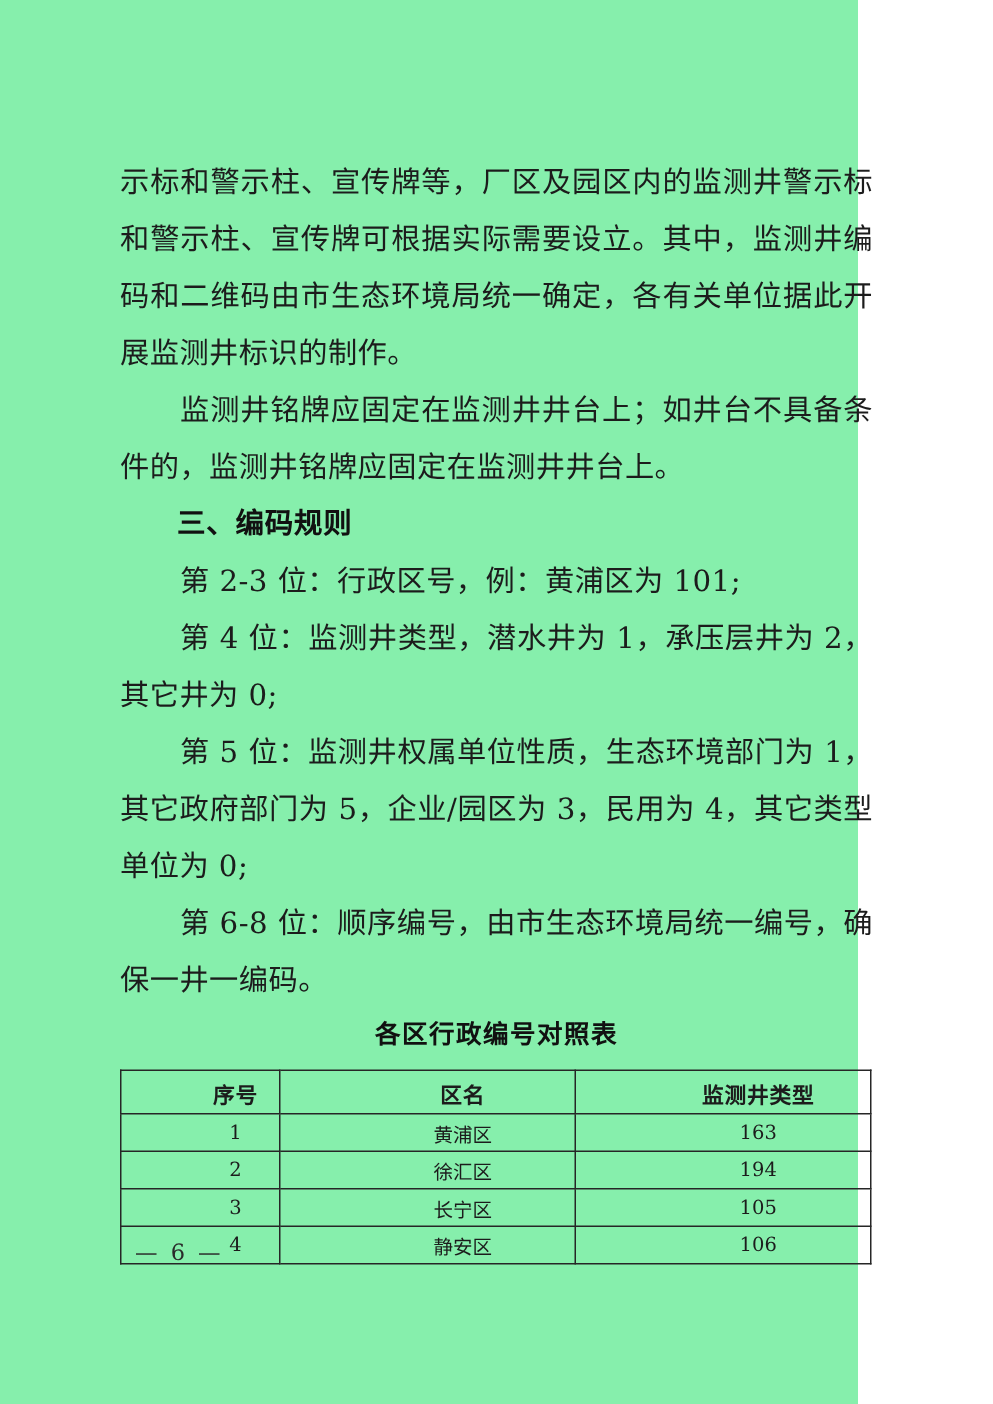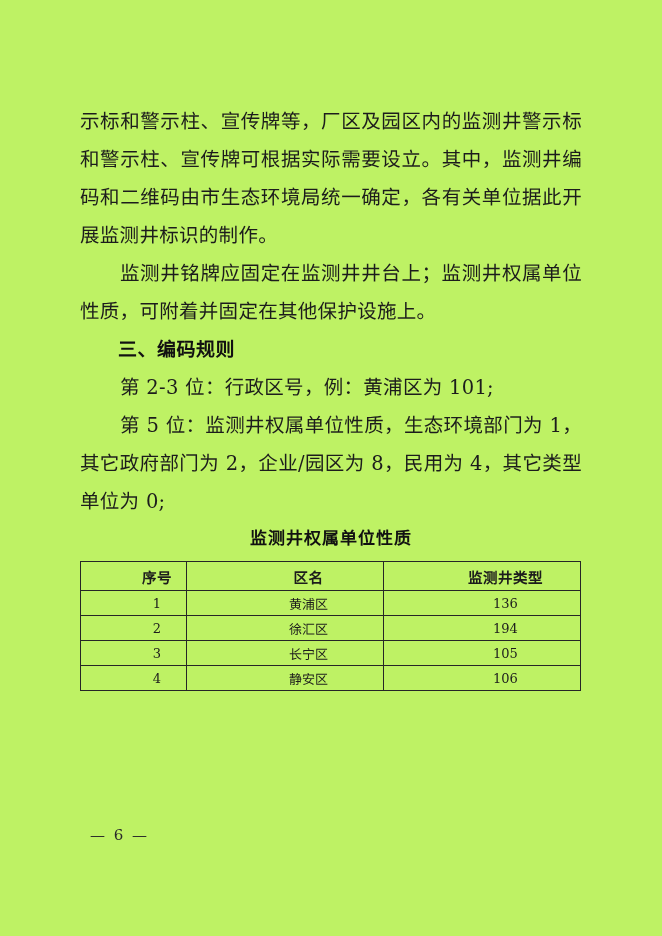--- a/index.html
+++ b/index.html
@@ -14,23 +14,23 @@
     position: relative;
     font-family: "DejaVu Serif", "Liberation Serif", serif;
     color: #1a1a1a;
     overflow: hidden;
   }
 
   .page {
     position: absolute;
     left: 0;
     top: 0;
-    width: 662px;
+    width: 572px;
     height: 936px;
-    background: #bef264;
+    background: #86efac;
   }
 
   .content {
     position: absolute;
     left: 80px;
     top: 103px;
     width: 502px;
   }
 
   
@@ -46,21 +46,21 @@
   }
   .para.indent {
     text-indent: 40px;
   }
   .para.cont {
     text-indent: 0;
   }
 
   
   .heading {
-    font-family: Liberation Sans, sans-serif;
+    font-family: Liberation Mono, monospace;
     font-size: 19px;
     font-weight: bold;
     line-height: 38px;
     margin: 0;
     text-indent: 38px;
     letter-spacing: 0.5px;
     color: #111;
   }
 
   
@@ -123,52 +123,54 @@
 </style>
 </head>
 <body>
 
 <div class="page">
 
   <div class="content">
 
     <p class="para cont">示标和警示柱、宣传牌等，厂区及园区内的监测井警示标和警示柱、宣传牌可根据实际需要设立。其中，监测井编码和二维码由市生态环境局统一确定，各有关单位据此开展监测井标识的制作。</p>
 
-    <p class="para indent">监测井铭牌应固定在监测井井台上；监测井权属单位性质，可附着并固定在其他保护设施上。</p>
+    <p class="para indent">监测井铭牌应固定在监测井井台上；如井台不具备条件的，监测井铭牌应固定在监测井井台上。</p>
 
     <h2 class="heading">三、编码规则</h2>
 
 
     <p class="para indent">第 2-3 位：行政区号，例：黄浦区为 101;</p>
 
+    <p class="para indent">第 4 位：监测井类型，潜水井为 1，承压层井为 2，其它井为 0;</p>
 
-    <p class="para indent">第 5 位：监测井权属单位性质，生态环境部门为 1，其它政府部门为 2，企业/园区为 8，民用为 4，其它类型单位为 0;</p>
+    <p class="para indent">第 5 位：监测井权属单位性质，生态环境部门为 1，其它政府部门为 5，企业/园区为 3，民用为 4，其它类型单位为 0;</p>
 
+    <p class="para indent">第 6-8 位：顺序编号，由市生态环境局统一编号，确保一井一编码。</p>
 
-    <p class="table-title">监测井权属单位性质</p>
+    <p class="table-title">各区行政编号对照表</p>
 
     <div class="tbl-wrap">
       <table class="region-table">
         <colgroup>
           <col class="c1">
             <col class="c2">
             <col class="c3">
         </colgroup>
         <thead>
           <tr>
             <th>序号</th>
             <th>区名</th>
             <th>监测井类型</th>
           </tr>
         </thead>
         <tbody>
           <tr>
             <td>1</td>
             <td>黄浦区</td>
-            <td>136</td>
+            <td>163</td>
           </tr>
           <tr>
             <td>2</td>
             <td>徐汇区</td>
             <td>194</td>
           </tr>
           <tr>
             <td>3</td>
             <td>长宁区</td>
             <td>105</td>

